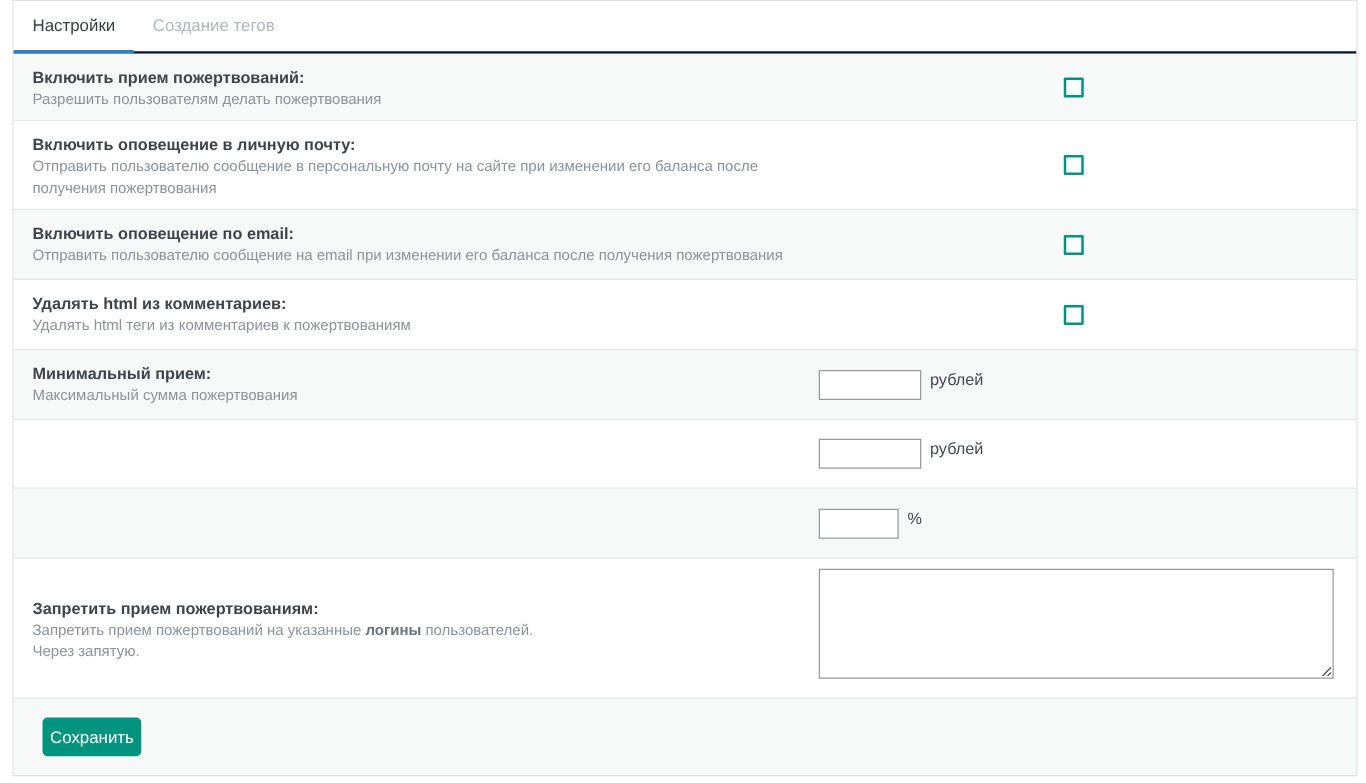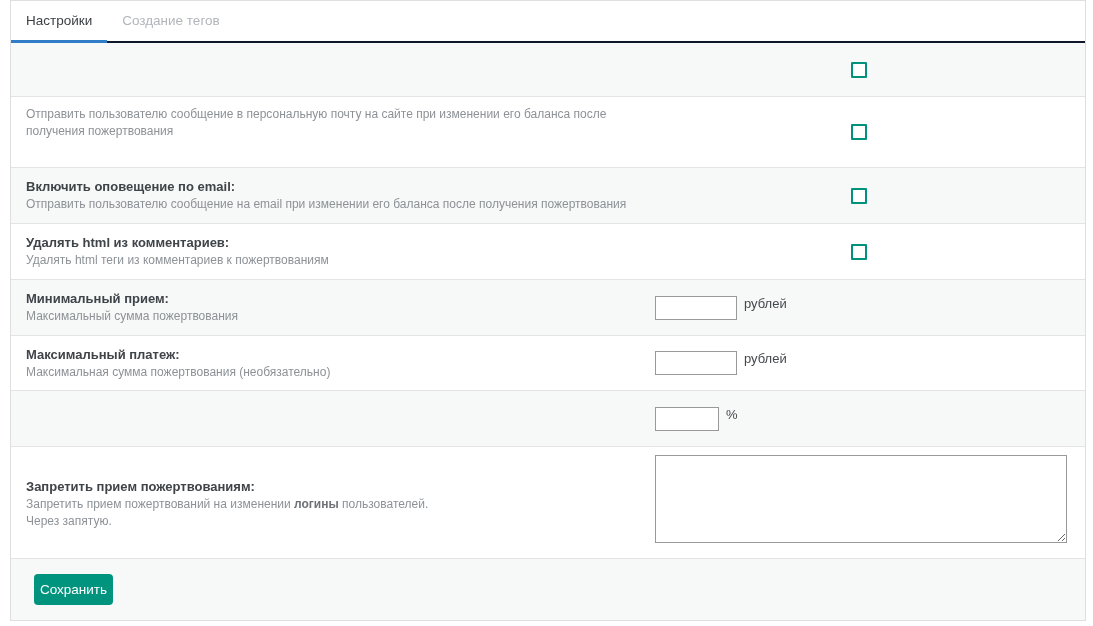--- a/index.html
+++ b/index.html
@@ -133,25 +133,30 @@
   <div class="tabbar">
     <div class="tab active">
       <span>Настройки</span>
     </div>
     <div class="tab">
       <span>Создание тегов</span>
     </div>
   </div>
 
   <div class="row stripe h54">
+    <div class="text">
+      <div class="title">Включить прием пожертвований:</div>
+      <div class="desc">Разрешить пользователям делать пожертвования</div>
+    </div>
     <span class="checkbox"></span>
   </div>
 
   <div class="row h71">
     <div class="text">
+      <div class="title">Включить оповещение в личную почту:</div>
       <div class="desc">Отправить пользователю сообщение в персональную почту на сайте при изменении его баланса после получения пожертвования</div>
     </div>
     <span class="checkbox"></span>
   </div>
 
   <div class="row stripe h56">
     <div class="text">
       <div class="title">Включить оповещение по email:</div>
       <div class="desc">Отправить пользователю сообщение на email при изменении его баланса после получения пожертвования</div>
     </div>
@@ -171,42 +176,38 @@
       <div class="title">Минимальный прием:</div>
       <div class="desc">Максимальный сумма пожертвования</div>
     </div>
     <div class="ctl">
       <input class="w80" type="text" value="" style="">
       <span class="unit">рублей</span>
     </div>
   </div>
 
   <div class="row h55">
-    <div class="text">
-      <div class="title">Максимальный платеж:</div>
-      <div class="desc">Максимальная сумма пожертвования (необязательно)</div>
-    </div>
     <div class="ctl">
       <input class="w80" type="text" value="" style="">
       <span class="unit">рублей</span>
     </div>
   </div>
 
   <div class="row stripe h56">
     <div class="ctl">
       <input class="w62" type="text" value="" style="">
       <span class="unit">%</span>
     </div>
   </div>
 
   <div class="row h112">
     <div class="text" style="padding-top:30px;">
       <div class="title">Запретить прием пожертвованиям:</div>
       <div class="desc">
-        <span>Запретить прием пожертвований на изменении </span><b>логины</b><span> пользователей.</span><br>
+        <span>Запретить прием пожертвований на указанные </span><b>логины</b><span> пользователей.</span><br>
         <span>Через запятую.</span>
       </div>
     </div>
     <textarea class="ta" style=""></textarea>
   </div>
 
   <div class="footer">
     <button class="save-btn">Сохранить</button>
   </div>
 

